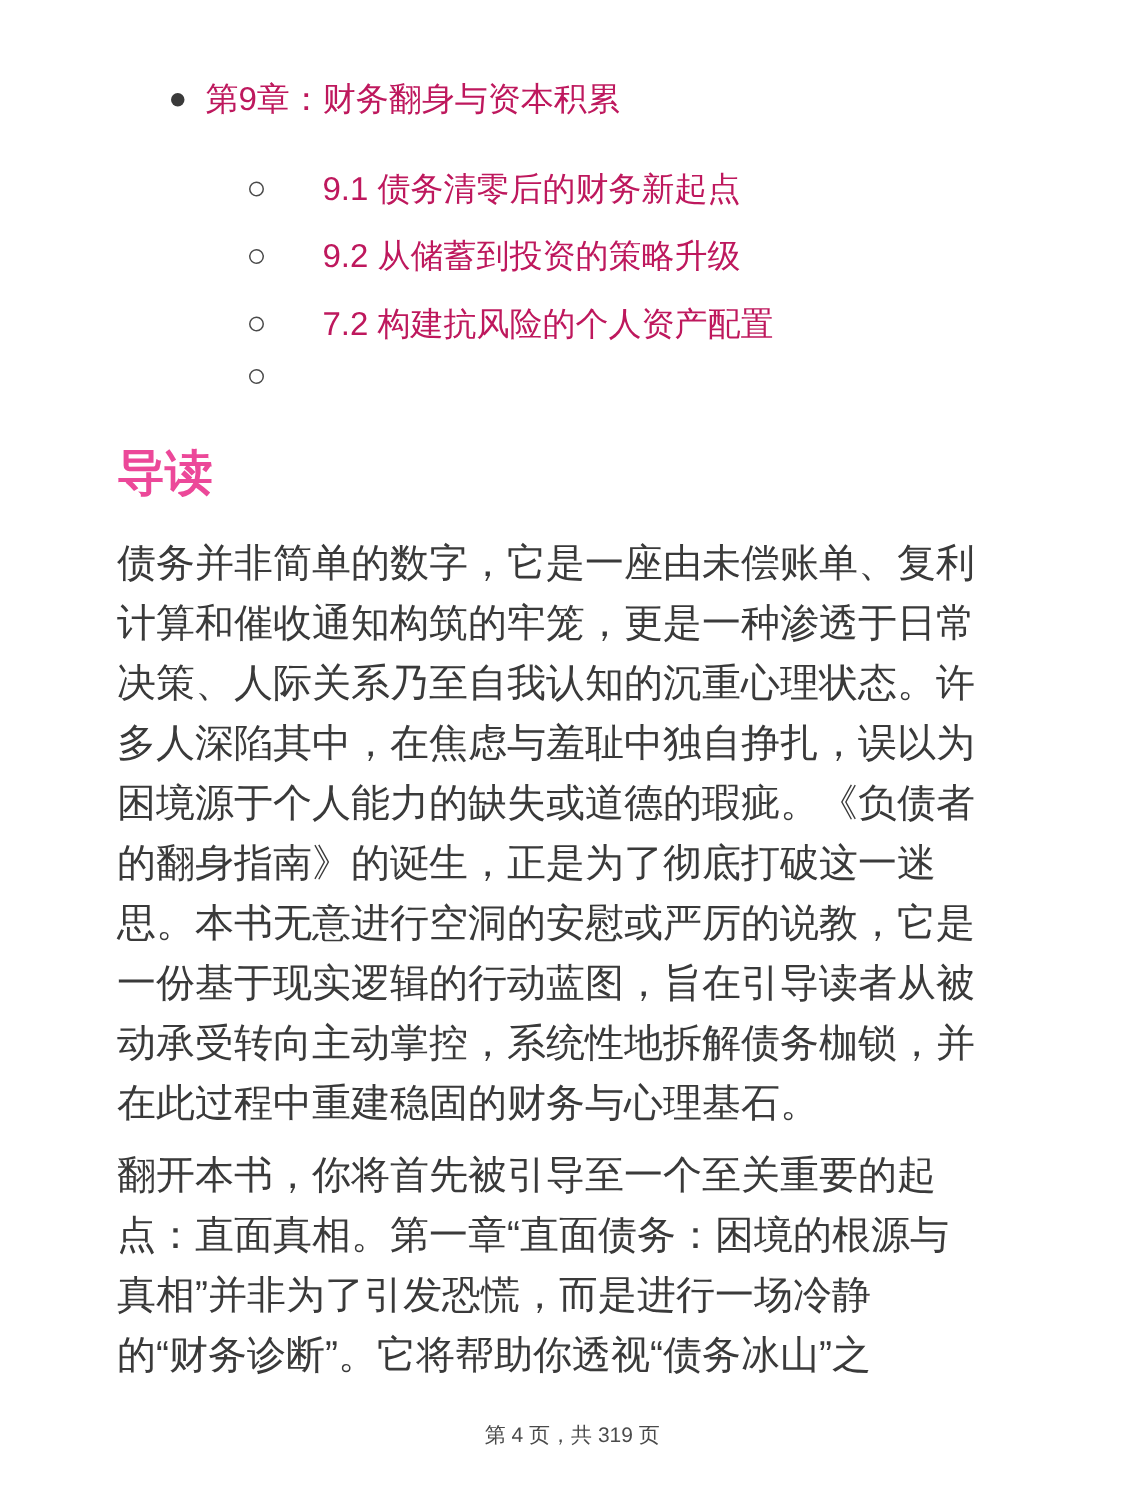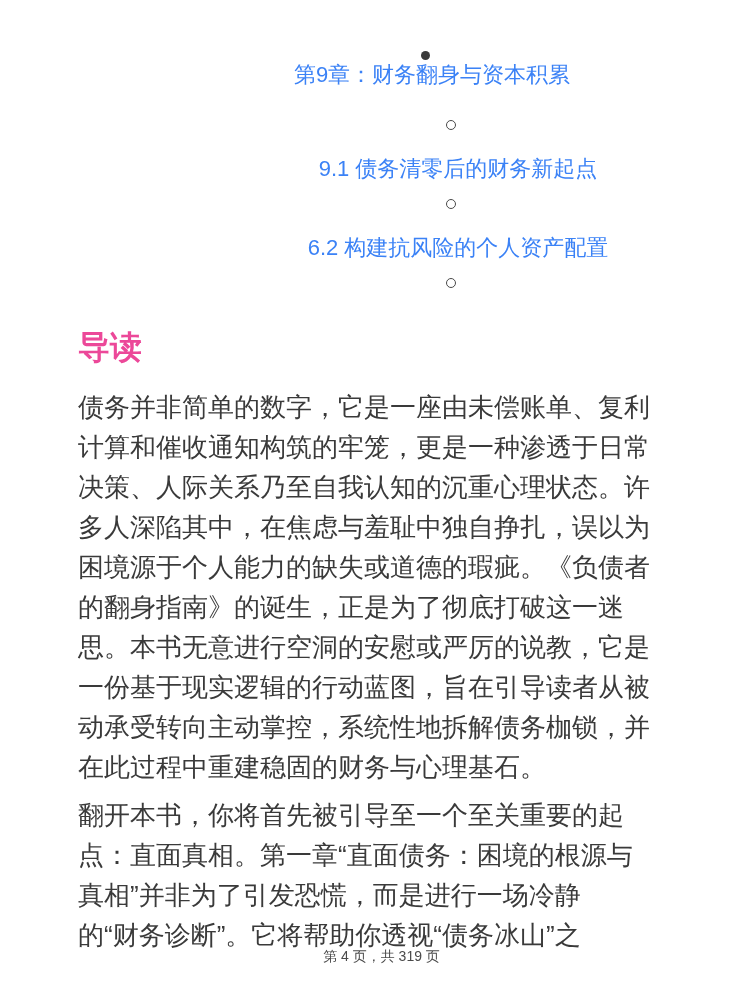--- a/index.html
+++ b/index.html
@@ -13,22 +13,21 @@
     font-family: "Liberation Sans", sans-serif;
     color: #3a3a3a;
     overflow: hidden;
   }
   .toc { list-style: none; }
   .toc-item {
     display: flex;
     align-items: center;
     font-size: 22px;
     line-height: 30px;
-    color: #3b82f6;
-    flex-direction: column;
+    color: #be185d;
   }
   .toc-chapter { margin-top: 51px; padding-left: 114px; }
   .toc-sub { padding-left: 166px; margin-top: 15px; gap: 24px; }
   .toc-chapter + .toc-sub { margin-top: 30px; }
   .marker-dot {
     flex: 0 0 auto;
     width: 9px; height: 9px;
     border-radius: 50%;
     background: #3a3a3a;
     margin-right: 14px;
@@ -75,21 +74,25 @@
     <li class="toc-item toc-chapter">
       <span class="marker-dot"></span>
       <span>第9章：财务翻身与资本积累</span>
     </li>
     <li class="toc-item toc-sub">
       <span class="marker-circle"></span>
       <span>9.1 债务清零后的财务新起点</span>
     </li>
     <li class="toc-item toc-sub">
       <span class="marker-circle"></span>
-      <span>6.2 构建抗风险的个人资产配置</span>
+      <span>9.2 从储蓄到投资的策略升级</span>
+    </li>
+    <li class="toc-item toc-sub">
+      <span class="marker-circle"></span>
+      <span>7.2 构建抗风险的个人资产配置</span>
     </li>
     <li class="toc-item toc-sub">
       <span class="marker-circle"></span>
     </li>
   </ul>
 
   <h2 class="section-heading" style="color: #ec4899;">导读</h2>
 
   <p class="body-para">债务并非简单的数字，它是一座由未偿账单、复利
 计算和催收通知构筑的牢笼，更是一种渗透于日常

